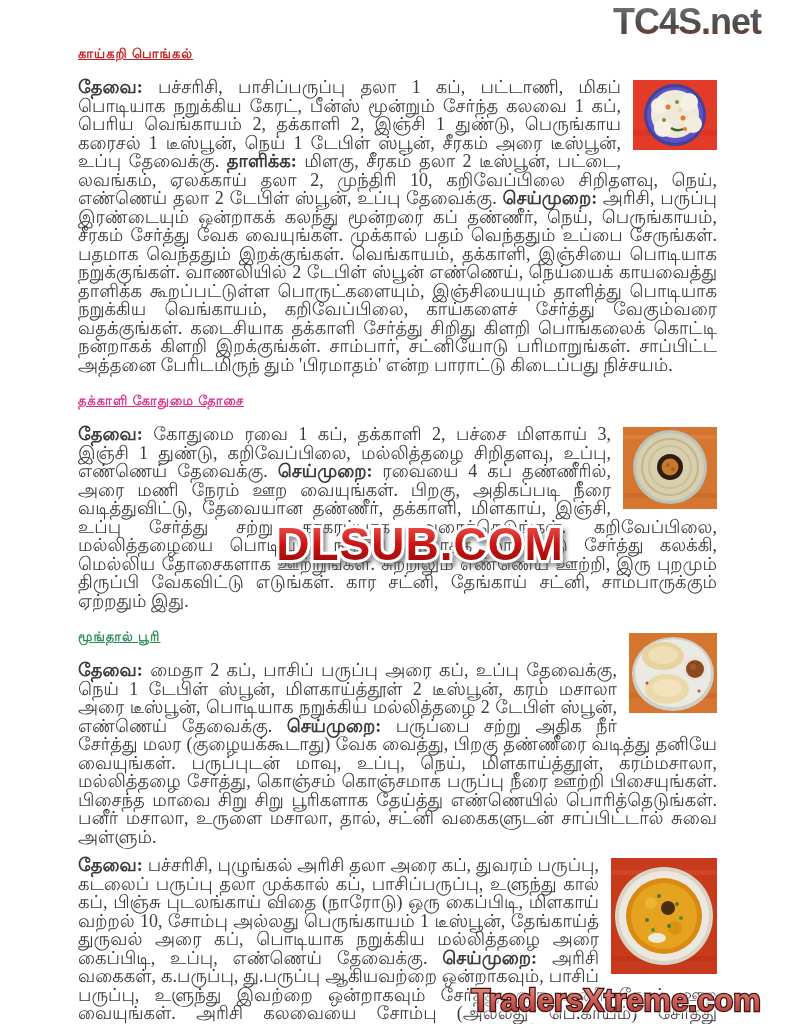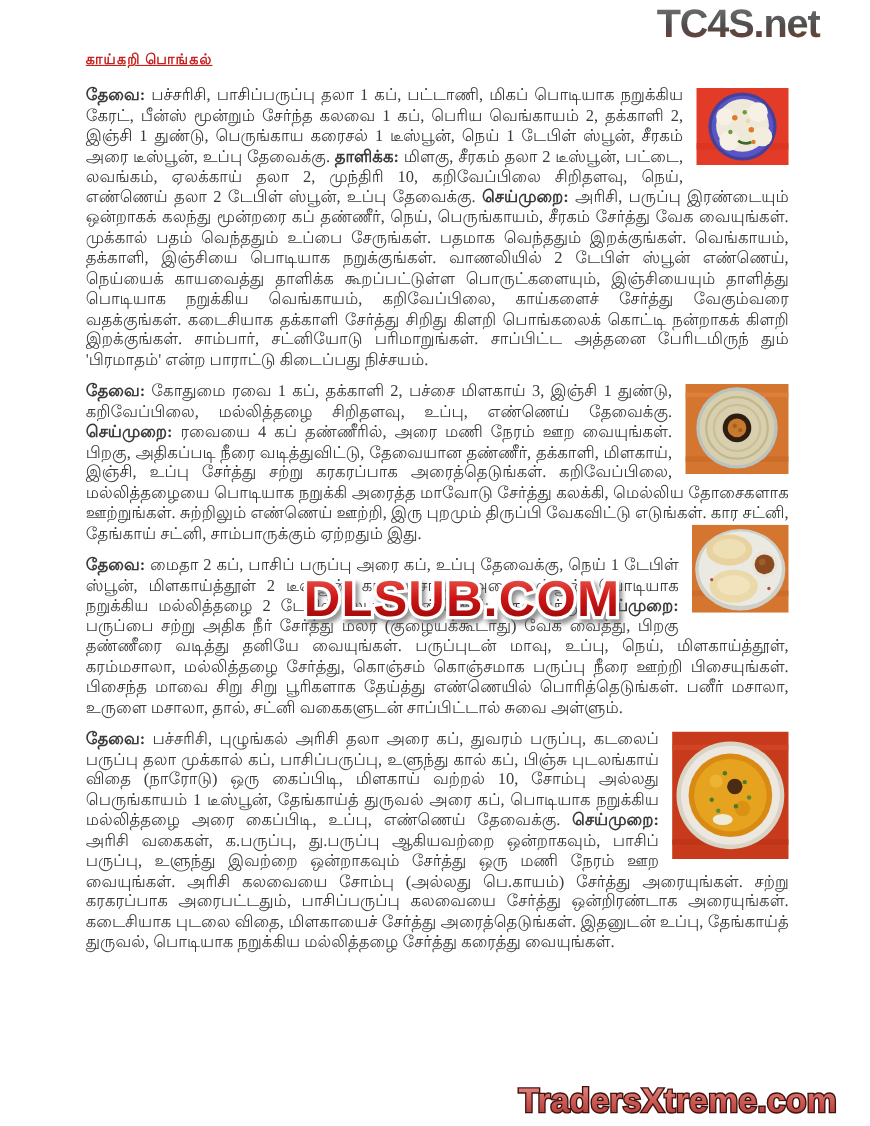--- a/index.html
+++ b/index.html
@@ -12,28 +12,28 @@
     padding:46px 74px 0 78px;
   }
   .recipe-title{
     font-size:13px;font-weight:bold;text-align:left;
     text-decoration:underline;
     margin:0 0 15px 0;
     letter-spacing:1px;
   }
   .recipe + .recipe .recipe-title{margin-top:19px;}
   .para{
-    font-size:15px;line-height:18.5px;text-align:justify;
+    font-size:18px;line-height:18.5px;text-align:justify;
     color:#3a3a3a;margin:0 0 10px 0;
   }
   .para .b{font-weight:bold;}
   .photo{float:right;margin:2px 0 6px 12px;}
   .photo svg{display:block;}
   .photo-raised{margin-top:-28px;}
-  .top-logo{position:absolute;top:0;right:20px;text-decoration:underline;}
+  .top-logo{position:absolute;top:0;right:4px;text-decoration:underline;}
   .watermark{position:absolute;left:240px;top:512px;z-index:5;}
   .bottom-logo{position:absolute;right:2px;top:980px;z-index:5;}
 </style>
 </head>
 <body>
 
 <div class="top-logo">
   <svg width="200" height="44" viewBox="0 0 200 44">
     <defs>
       <linearGradient id="g-top" x1="0" y1="0" x2="0" y2="1">
@@ -69,20 +69,21 @@
           <circle cx="52" cy="49" r="2" fill="#e07b28"></circle>
           <path d="M38 48 q6 4 12 1" stroke="#3a6a28" stroke-width="2.5" fill="none"></path>
           <circle cx="47" cy="30" r="2" fill="#ead9a2"></circle>
         </svg>
       </span>
       <span><span class="b">தேவை: </span><span>பச்சரிசி, பாசிப்பருப்பு தலா 1 கப், பட்டாணி, மிகப் பொடியாக நறுக்கிய கேரட், பீன்ஸ் மூன்றும் சேர்ந்த கலவை 1 கப், பெரிய வெங்காயம் 2, தக்காளி 2, இஞ்சி 1 துண்டு, பெருங்காய கரைசல் 1 டீஸ்பூன், நெய் 1 டேபிள் ஸ்பூன், சீரகம் அரை டீஸ்பூன், உப்பு தேவைக்கு. </span><span class="b">தாளிக்க: </span><span>மிளகு, சீரகம் தலா 2 டீஸ்பூன், பட்டை, லவங்கம், ஏலக்காய் தலா 2, முந்திரி 10, கறிவேப்பிலை சிறிதளவு, நெய், எண்ணெய் தலா 2 டேபிள் ஸ்பூன், உப்பு தேவைக்கு. </span><span class="b">செய்முறை: </span><span>அரிசி, பருப்பு இரண்டையும் ஒன்றாகக் கலந்து மூன்றரை கப் தண்ணீர், நெய், பெருங்காயம், சீரகம் சேர்த்து வேக வையுங்கள். முக்கால் பதம் வெந்ததும் உப்பை சேருங்கள். பதமாக வெந்ததும் இறக்குங்கள். வெங்காயம், தக்காளி, இஞ்சியை பொடியாக நறுக்குங்கள். வாணலியில் 2 டேபிள் ஸ்பூன் எண்ணெய், நெய்யைக் காயவைத்து தாளிக்க கூறப்பட்டுள்ள பொருட்களையும், இஞ்சியையும் தாளித்து பொடியாக நறுக்கிய வெங்காயம், கறிவேப்பிலை, காய்களைச் சேர்த்து வேகும்வரை வதக்குங்கள். கடைசியாக தக்காளி சேர்த்து சிறிது கிளறி பொங்கலைக் கொட்டி நன்றாகக் கிளறி இறக்குங்கள். சாம்பார், சட்னியோடு பரிமாறுங்கள். சாப்பிட்ட அத்தனை பேரிடமிருந் தும் 'பிரமாதம்' என்ற பாராட்டு கிடைப்பது நிச்சயம்.</span></span>
     </div>
   </section>
 
   <section class="recipe">
+    <h2 class="recipe-title" style="color:#d8368f">தக்காளி கோதுமை தோசை</h2>
     <div class="para">
       <span class="photo">
         <svg width="94" height="82" viewBox="0 0 94 82">
           <rect width="94" height="82" fill="#d4762f"></rect>
           <rect x="0" y="8" width="94" height="4" fill="#de8340" opacity="0.7"></rect>
           <rect x="0" y="66" width="94" height="5" fill="#c96a26" opacity="0.7"></rect>
           <circle cx="47" cy="40" r="37" fill="#b9c2bd"></circle>
           <circle cx="47" cy="40" r="34" fill="#d8cfae"></circle>
           <circle cx="47" cy="40" r="28" fill="none" stroke="#c2b68c" stroke-width="2"></circle>
           <circle cx="47" cy="40" r="21" fill="none" stroke="#cabf96" stroke-width="2"></circle>
@@ -90,20 +91,21 @@
           <circle cx="47" cy="40" r="8.5" fill="#c67a2e"></circle>
           <circle cx="45" cy="38" r="2" fill="#a85e1e"></circle>
           <circle cx="50" cy="42" r="2" fill="#a85e1e"></circle>
         </svg>
       </span>
       <span><span class="b">தேவை: </span><span>கோதுமை ரவை 1 கப், தக்காளி 2, பச்சை மிளகாய் 3, இஞ்சி 1 துண்டு, கறிவேப்பிலை, மல்லித்தழை சிறிதளவு, உப்பு, எண்ணெய் தேவைக்கு. </span><span class="b">செய்முறை: </span><span>ரவையை 4 கப் தண்ணீரில், அரை மணி நேரம் ஊற வையுங்கள். பிறகு, அதிகப்படி நீரை வடித்துவிட்டு, தேவையான தண்ணீர், தக்காளி, மிளகாய், இஞ்சி, உப்பு சேர்த்து சற்று கரகரப்பாக அரைத்தெடுங்கள். கறிவேப்பிலை, மல்லித்தழையை பொடியாக நறுக்கி அரைத்த மாவோடு சேர்த்து கலக்கி, மெல்லிய தோசைகளாக ஊற்றுங்கள். சுற்றிலும் எண்ணெய் ஊற்றி, இரு புறமும் திருப்பி வேகவிட்டு எடுங்கள். கார சட்னி, தேங்காய் சட்னி, சாம்பாருக்கும் ஏற்றதும் இது.</span></span>
     </div>
   </section>
 
   <section class="recipe">
+    <h2 class="recipe-title" style="color:#2e8f5e">மூங்தால் பூரி</h2>
     <div class="para">
       <span class="photo photo-raised">
         <svg width="88" height="80" viewBox="0 0 88 80">
           <rect width="88" height="80" fill="#d4762f"></rect>
           <rect x="0" y="60" width="88" height="5" fill="#c96a26" opacity="0.7"></rect>
           <ellipse cx="44" cy="41" rx="41" ry="37" fill="#cfcfc6"></ellipse>
           <ellipse cx="44" cy="40" rx="38" ry="34" fill="#eae9e2"></ellipse>
           <ellipse cx="34" cy="23" rx="21" ry="14" fill="#e8d3a0"></ellipse>
           <ellipse cx="34" cy="22" rx="15" ry="9" fill="#efdfb4"></ellipse>
           <ellipse cx="38" cy="56" rx="22" ry="15" fill="#ecd9aa"></ellipse>

